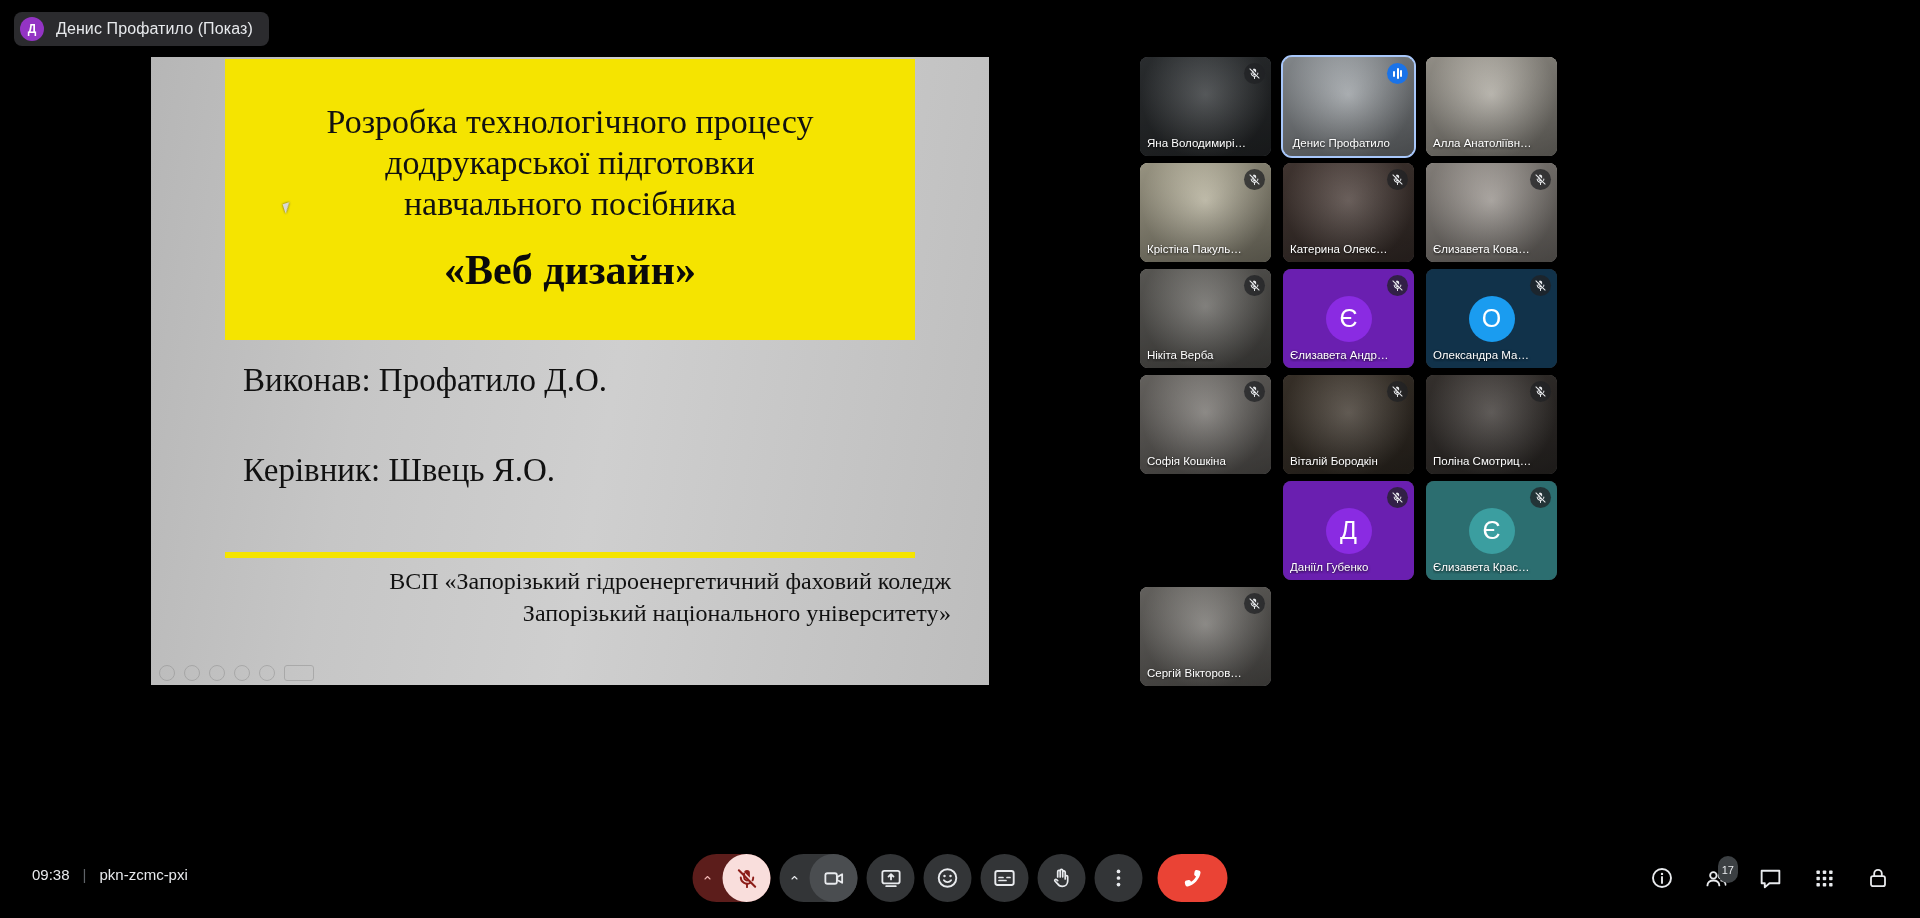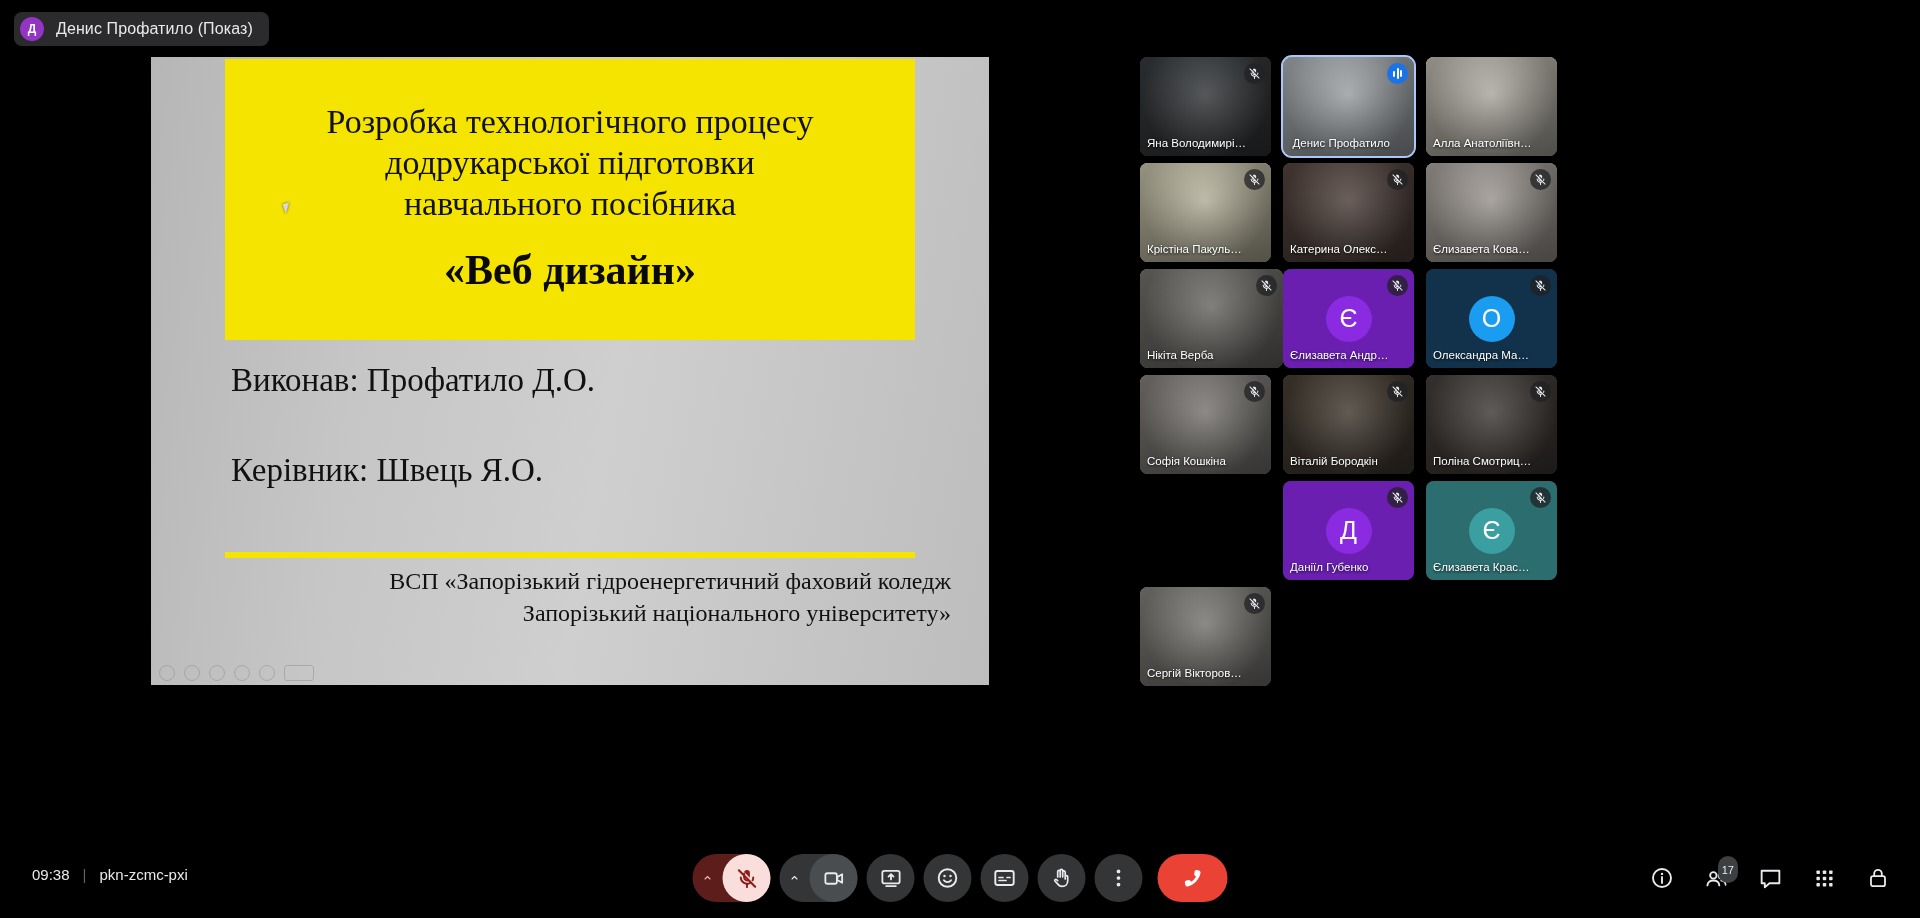--- a/index.html
+++ b/index.html
@@ -48,21 +48,21 @@
     white-space: nowrap;
   }
   .slide-title-strong {
     font-family: "Liberation Serif", serif;
     color: #0a0a0a; font-size: 42px; font-weight: 700;
     line-height: 1.25; text-align: center; margin-top: 20px;
   }
   .slide-body { position: absolute; left: 80px; top: 305px; width: 700px; }
   .slide-line {
     font-family: "Liberation Serif", serif;
-    color: #111; font-size: 33px; line-height: 1.1; white-space: nowrap;
+    color: #111; font-size: 33px; line-height: 1.1; white-space: nowrap; margin-left: 12px;
   }
   .slide-line.second { margin-top: 54px; }
   .slide-rule {
     position: absolute; left: 74px; top: 495px; width: 690px; height: 6px;
     background: #F5E400;
   }
   .slide-footer {
     position: absolute; left: 40px; top: 508px; width: 760px; text-align: right;
   }
   .slide-footer-line {
@@ -294,21 +294,21 @@
           <svg width="13" height="13" viewBox="0 0 24 24">
             <path d="M12 3a3 3 0 0 1 3 3v4.6L9 4.8A3 3 0 0 1 12 3z" fill="#e8eaed"></path>
             <path d="M9 6.5V11a3 3 0 0 0 4.3 2.7" fill="none" stroke="#e8eaed" stroke-width="1.9"></path>
             <path d="M5.8 11a6.2 6.2 0 0 0 9.3 5.2M18.2 11a6.2 6.2 0 0 1-.6 2.6" fill="none" stroke="#e8eaed" stroke-width="1.9" stroke-linecap="round"></path>
             <path d="M12 17.5V21" stroke="#e8eaed" stroke-width="1.9" stroke-linecap="round"></path>
             <path d="M3.6 3.6l16.8 16.8" stroke="#e8eaed" stroke-width="2" stroke-linecap="round"></path>
           </svg>
         </div>
         <div class="tile-name">Єлизавета Коваленко</div>
       </div>
-      <div class="tile" style="left: 0px; top: 212px; width: 143px; height: 99px;">
+      <div class="tile" style="left: 0px; top: 212px; width: 131px; height: 99px;">
         <div class="tile-bg" style="background: radial-gradient(circle at 50% 38%, rgba(255, 255, 255, 0.18), rgba(0, 0, 0, 0.3) 72%), linear-gradient(160deg, rgb(125, 123, 118) 0%, rgba(0, 0, 0, 0.45) 100%), rgb(125, 123, 118);"></div>
         <div class="mic-badge">
           <svg width="13" height="13" viewBox="0 0 24 24">
             <path d="M12 3a3 3 0 0 1 3 3v4.6L9 4.8A3 3 0 0 1 12 3z" fill="#e8eaed"></path>
             <path d="M9 6.5V11a3 3 0 0 0 4.3 2.7" fill="none" stroke="#e8eaed" stroke-width="1.9"></path>
             <path d="M5.8 11a6.2 6.2 0 0 0 9.3 5.2M18.2 11a6.2 6.2 0 0 1-.6 2.6" fill="none" stroke="#e8eaed" stroke-width="1.9" stroke-linecap="round"></path>
             <path d="M12 17.5V21" stroke="#e8eaed" stroke-width="1.9" stroke-linecap="round"></path>
             <path d="M3.6 3.6l16.8 16.8" stroke="#e8eaed" stroke-width="2" stroke-linecap="round"></path>
           </svg>
         </div>

